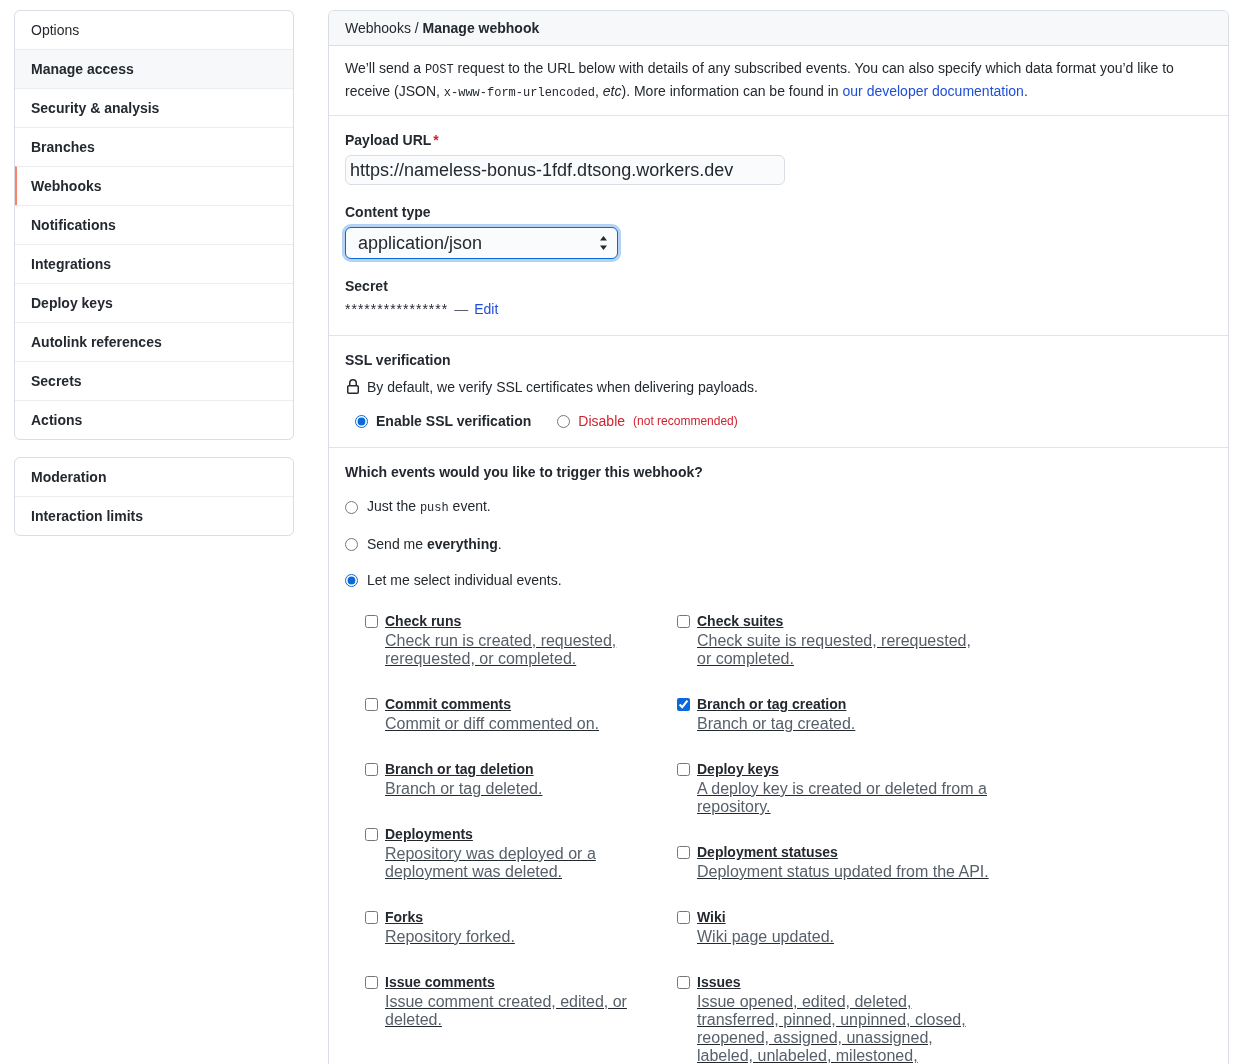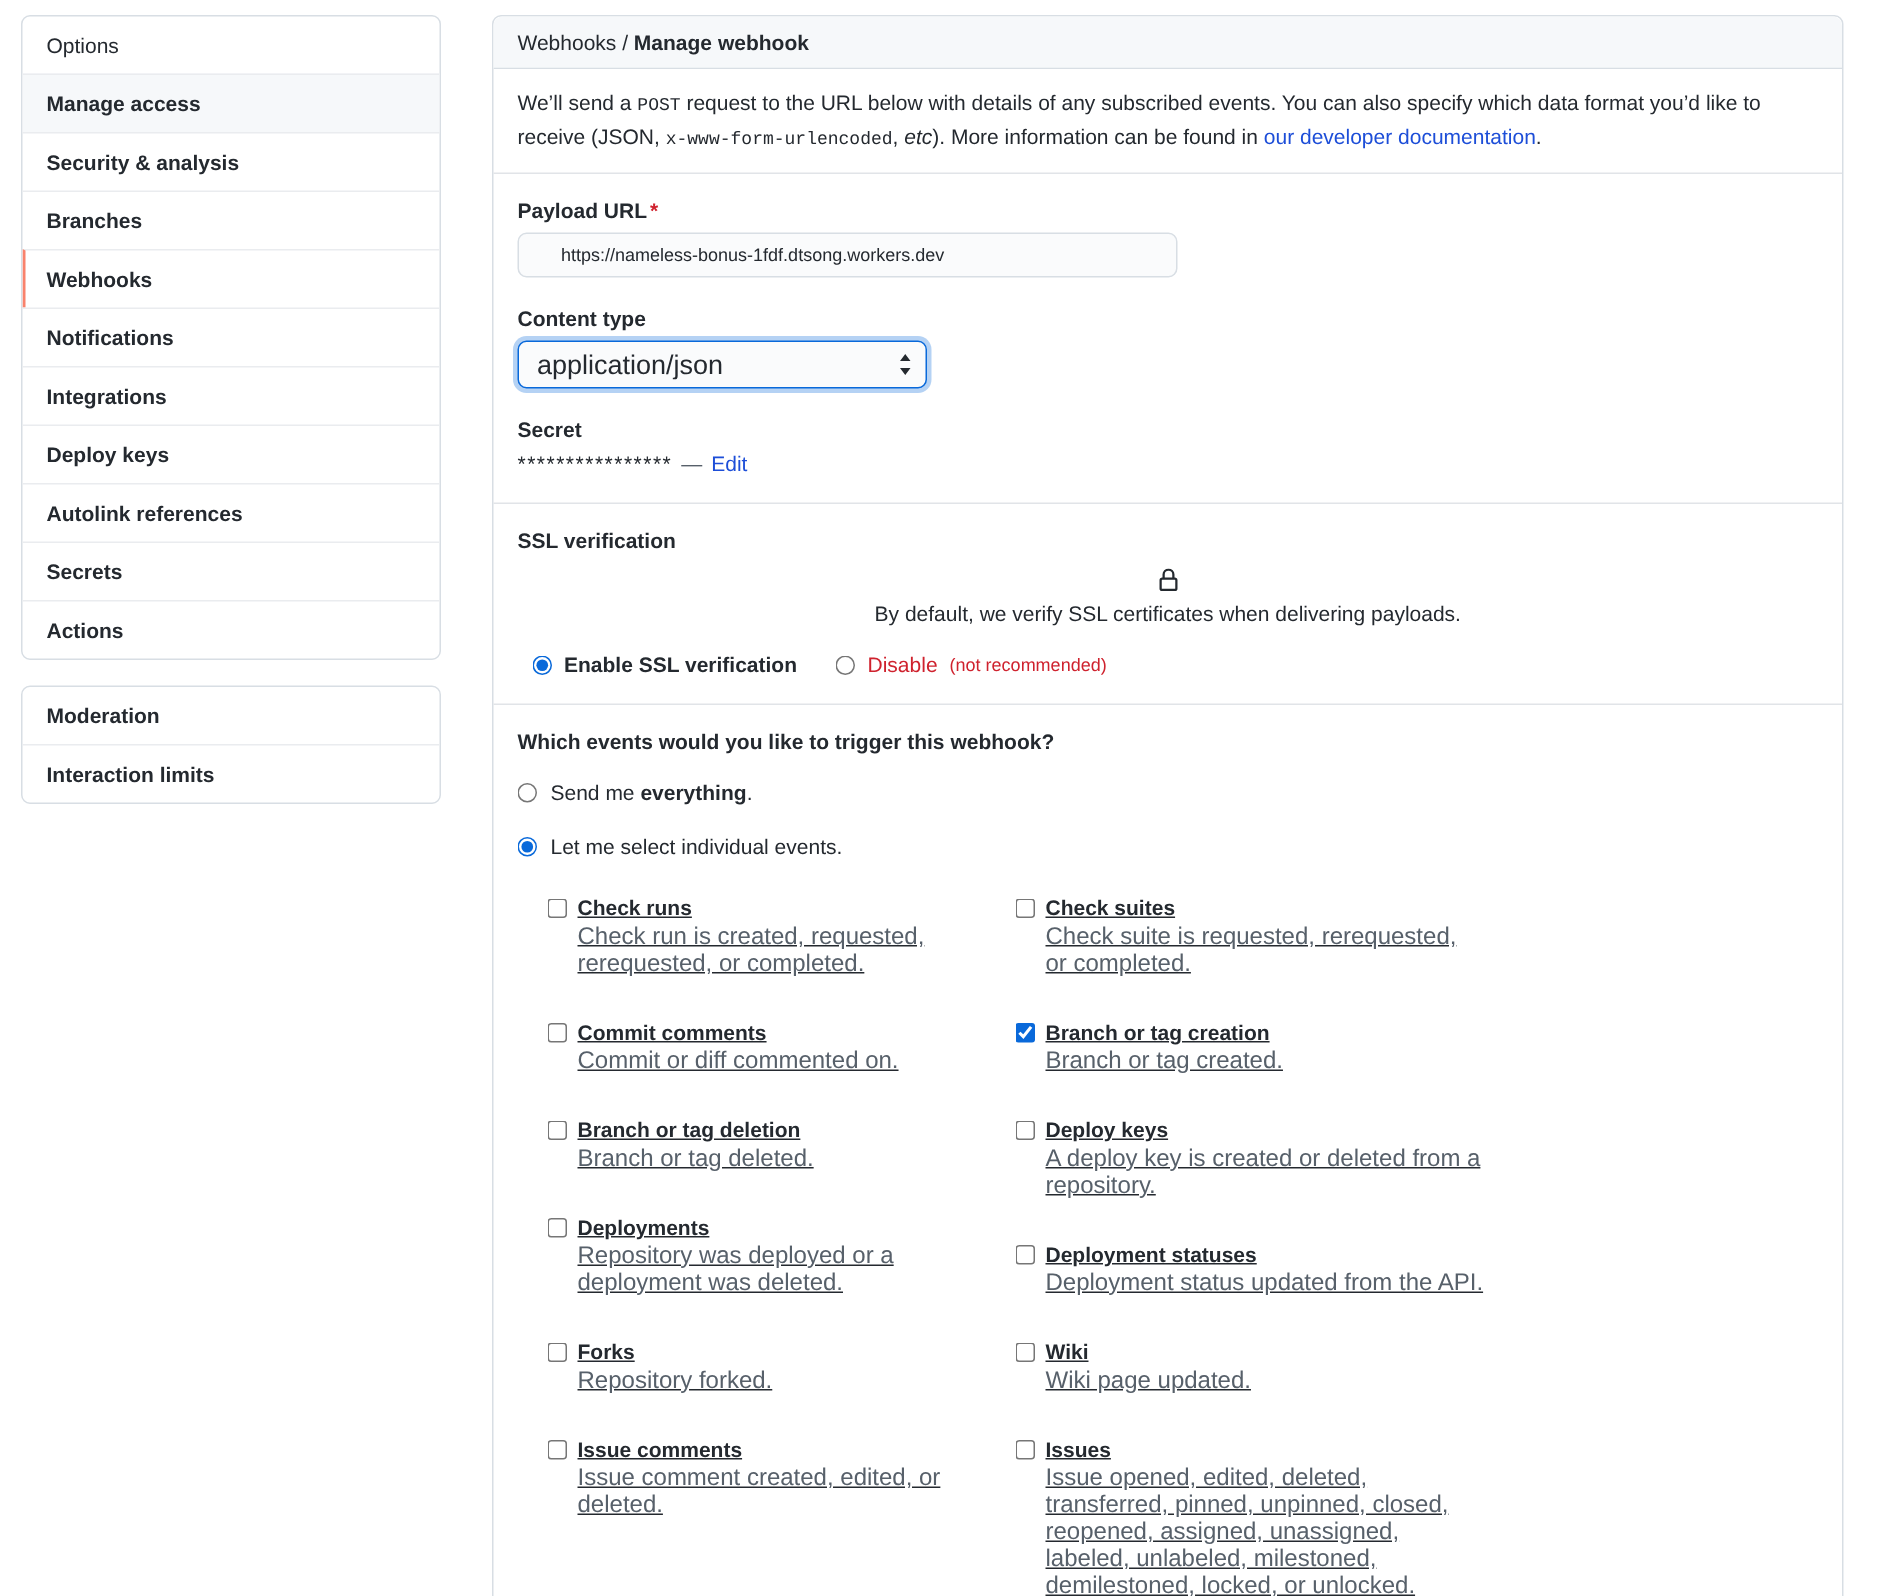--- a/index.html
+++ b/index.html
@@ -31,36 +31,36 @@
 
   .intro { padding: 12px 16px 11px; line-height: 21px; color: #24292f; }
   .mono { font-family: "Liberation Mono", monospace; font-size: 12px; }
   .italic { font-style: italic; }
   .link { color: #1d4ed8; cursor: pointer; }
 
   .form-group { margin-bottom: 19px; }
   .form-group:last-child { margin-bottom: 2px; }
   .field-label { display: block; font-weight: 700; margin-bottom: 7px; }
   .required { color: #cf222e; margin-left: 2px; }
-  .text-input { width: 440px; height: 30px; padding: 5px 28px; font-family: "Liberation Sans", sans-serif;
-                font-size: 12px; color: #24292f; background: #fafbfc; border: 1px solid #d8dee4;
+  .text-input { width: 440px; height: 30px; padding: 5px 4px; font-family: "Liberation Sans", sans-serif;
+                font-size: 18px; color: #24292f; background: #fafbfc; border: 1px solid #d8dee4;
                 border-radius: 6px; outline: none; }
   .select-wrap { position: relative; display: inline-block; }
   .styled-select { width: 273px; height: 32px; padding: 4px 24px 4px 12px; font-family: "Liberation Sans", sans-serif;
                    font-size: 18px; color: #24292f; background: #fafbfc; border: 1px solid #0969da;
                    border-radius: 6px; appearance: none; -webkit-appearance: none; outline: none;
                    box-shadow: 0 0 0 3px rgba(9,105,218,0.3); }
   .select-arrows { position: absolute; right: 10px; top: 9px; pointer-events: none; }
 
   .secret-line { display: flex; align-items: center; gap: 6px; }
   .secret-mask { letter-spacing: 1px; color: #24292f; }
   .secret-dash { color: #57606a; }
 
   .subhead { font-weight: 700; margin-bottom: 11px; }
-  .ssl-note { display: flex; align-items: center; gap: 6px; margin-bottom: 18px; flex-direction: column; }
+  .ssl-note { display: flex; align-items: center; gap: 6px; margin-bottom: 18px; }
   .ssl-note svg { flex-shrink: 0; fill: #24292f; }
   .radio-row { display: flex; align-items: center; gap: 26px; margin-bottom: 2px; margin-left: 10px; }
   .radio-label { display: flex; align-items: center; gap: 8px; cursor: pointer; }
   input[type="radio"], input[type="checkbox"] { accent-color: #0969da; width: 13px; height: 13px; cursor: pointer; flex-shrink: 0; }
   .bold { font-weight: 700; }
   .danger { color: #cf222e; }
   .danger-note { color: #cf222e; font-size: 12px; }
 
   .events-question { font-weight: 700; margin-bottom: 16px; }
   .radio-option { display: flex; align-items: center; gap: 9px; margin-bottom: 16px; cursor: pointer; line-height: 20px; }
@@ -153,20 +153,24 @@
           <input type="radio" name="ssl" style="">
           <span class="danger">Disable</span>
           <span class="danger-note">(not recommended)</span>
         </label>
       </div>
     </div>
 
     <div class="section">
       <div class="events-question">Which events would you like to trigger this webhook?</div>
 
+      <label class="radio-option">
+        <input type="radio" name="trigger" style="">
+        <span><span>Just the </span><span class="mono">push</span><span> event.</span></span>
+      </label>
 
       <label class="radio-option">
         <input type="radio" name="trigger" style="">
         <span><span>Send me </span><span class="bold">everything</span><span>.</span></span>
       </label>
 
       <label class="radio-option">
         <input type="radio" name="trigger" checked="" style="">
         <span>Let me select individual events.</span>
       </label>

